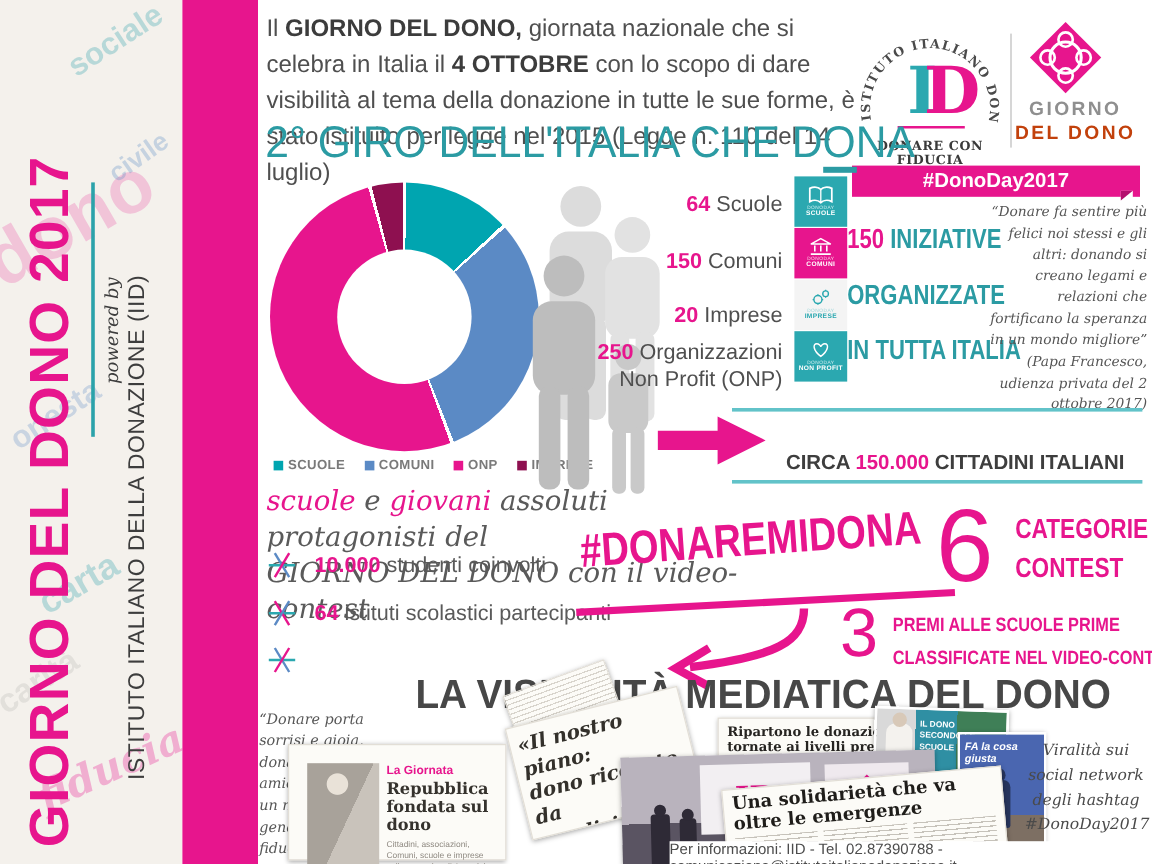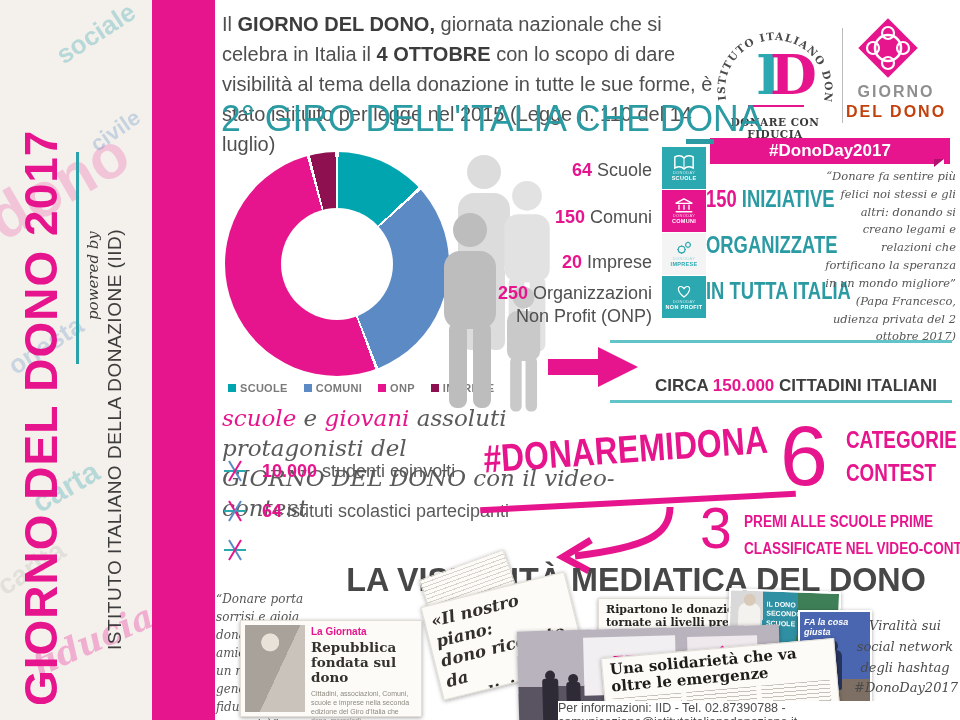--- a/index.html
+++ b/index.html
@@ -111,21 +111,21 @@
 
   
   #media-title{left:330px;top:560px;width:612px;text-align:center;font-size:34px;font-weight:bold;
       color:#474747;transform:scaleX(.95);transform-origin:center top;white-space:nowrap;}
   #mattarella{left:216px;top:590px;width:122px;font-family:"DejaVu Serif",serif;font-style:italic;
       font-size:12px;line-height:1.5;color:#555;}
 
   .clip{position:absolute;background:#fcfbf7;box-shadow:0 1px 4px rgba(0,0,0,.35);border:1px solid #e2ded6;}
   #clip-strip{left:432px;top:562px;width:88px;height:92px;transform:rotate(-20deg);z-index:1;
       background:repeating-linear-gradient(#fcfbf7 0 3px,#d8d4cc 3px 4px);}
-  #clip-giornata{left:240px;top:620px;width:182px;height:97px;z-index:3;display:flex;gap:6px;padding:4px;box-sizing:border-box;}
+  #clip-giornata{left:240px;top:620px;width:182px;height:97px;z-index:3;display:flex;gap:6px;padding:15px;box-sizing:border-box;}
   #clip-photo{width:60px;height:87px;flex:none;background:
       radial-gradient(circle at 42% 20%,#e9e2d8 0 11%,rgba(0,0,0,0) 12%),
       linear-gradient(115deg,#a8a29a 0 55%,#c9c3bb 55%);}
   #clip-g-text{font-size:7px;color:#8f8a82;line-height:1.3;}
   #clip-g-text .kicker{color:#e7158d;font-weight:bold;font-size:10px;display:block;}
   #clip-g-text .head{font-family:"DejaVu Serif",serif;font-weight:bold;font-size:13.5px;color:#35322d;
       line-height:1.1;display:block;margin:2px 0 4px;}
   #clip-piano{left:430px;top:588px;width:148px;height:96px;transform:rotate(-14deg);z-index:2;
       padding:6px;box-sizing:border-box;font-family:"DejaVu Serif",serif;font-weight:bold;font-style:italic;
       font-size:16.5px;color:#33302b;line-height:1.25;overflow:hidden;}

